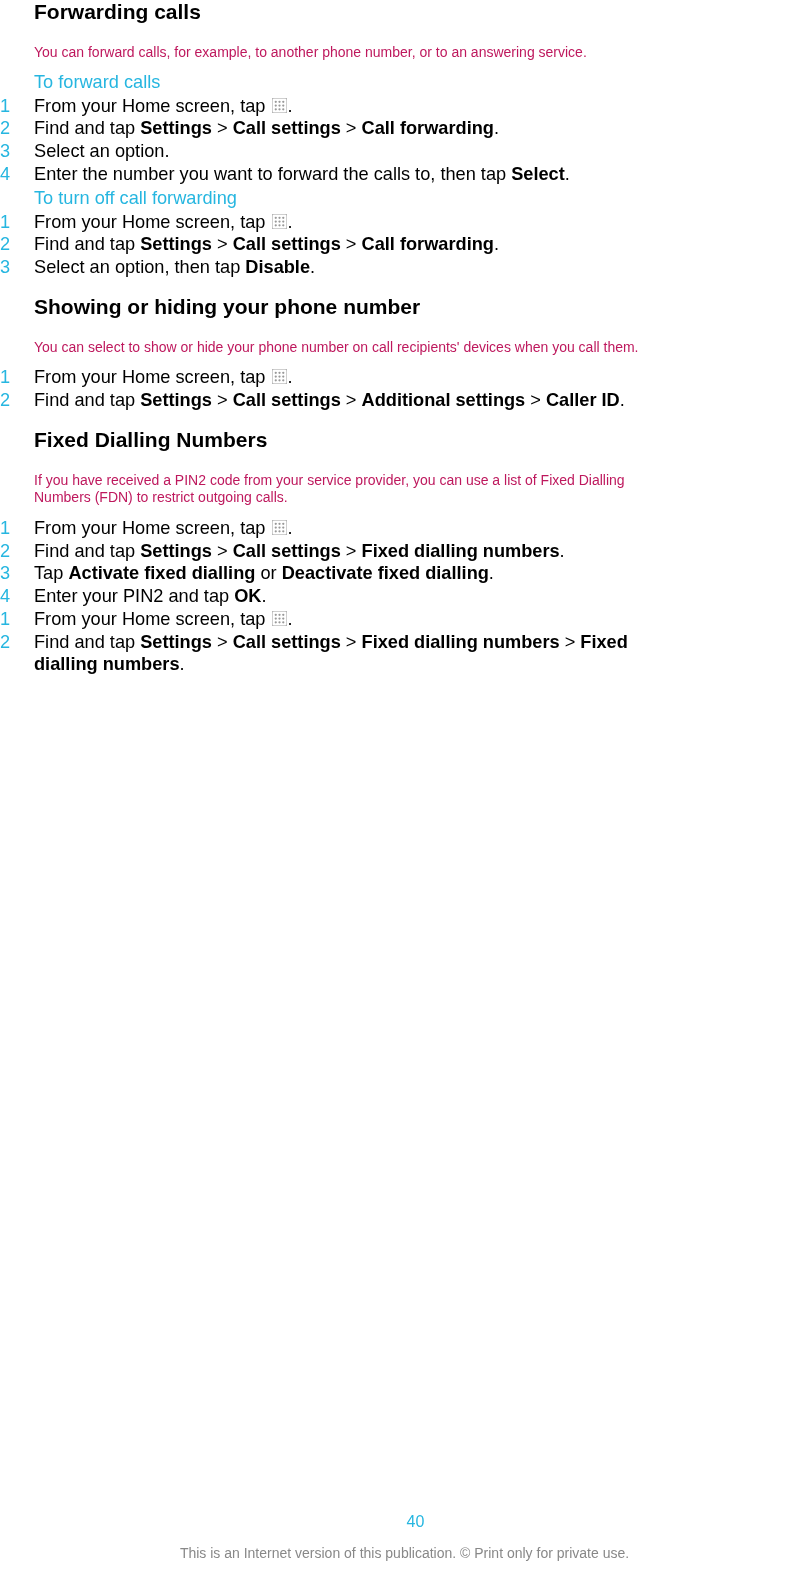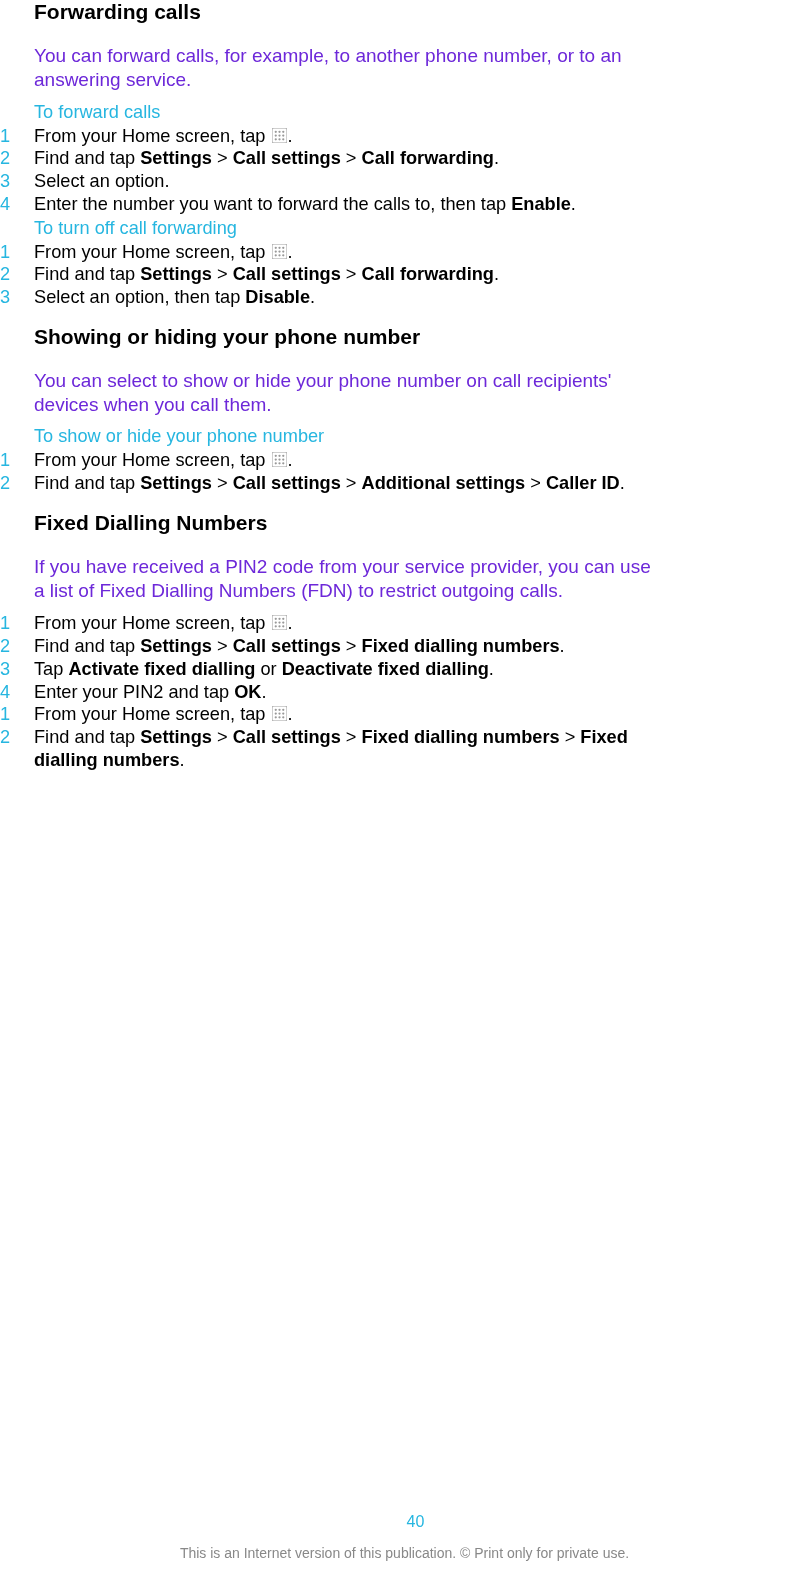--- a/index.html
+++ b/index.html
@@ -23,22 +23,22 @@
   .section-heading {
     font-size: 21px;
     font-weight: bold;
     color: #000;
     margin: 16px 0 4px 0;
   }
   .section-heading.first {
     margin-top: 0;
   }
   .body-text {
-    font-size: 19px;
-    color: #6d28d9;
+    font-size: 14px;
+    color: #be185d;
     line-height: 1.25;
     margin: 20px 0 10px 0;
   }
   .sub-heading {
     font-size: 18.2px;
     font-weight: normal;
     color: #26b6e0;
     margin: 2px 0 2px 0;
   }
   .steps {
@@ -115,21 +115,21 @@
         <div class="step">
           <div class="step-num">2</div>
           <div class="step-text">Find and tap <b>Settings</b> &gt; <b>Call settings</b> &gt; <b>Call forwarding</b>.</div>
         </div>
         <div class="step">
           <div class="step-num">3</div>
           <div class="step-text">Select an option.</div>
         </div>
         <div class="step">
           <div class="step-num">4</div>
-          <div class="step-text">Enter the number you want to forward the calls to, then tap <b>Enable</b>.</div>
+          <div class="step-text">Enter the number you want to forward the calls to, then tap <b>Select</b>.</div>
         </div>
       </div>
       <div class="sub-heading">To turn off call forwarding</div>
       <div class="steps">
         <div class="step">
           <div class="step-num">1</div>
           <div class="step-text"><span>From your Home screen, tap </span><span class="apps-icon"><svg viewBox="0 0 16 16" width="15" height="15">
                 <rect x="0" y="0" width="16" height="16" rx="2" fill="none" stroke="#999" stroke-width="1"></rect>
                 <circle cx="4" cy="4" r="1.2" fill="#999"></circle>
                 <circle cx="8" cy="4" r="1.2" fill="#999"></circle>
@@ -146,21 +146,20 @@
           <div class="step-num">2</div>
           <div class="step-text">Find and tap <b>Settings</b> &gt; <b>Call settings</b> &gt; <b>Call forwarding</b>.</div>
         </div>
         <div class="step">
           <div class="step-num">3</div>
           <div class="step-text">Select an option, then tap <b>Disable</b>.</div>
         </div>
       </div>
       <div class="section-heading">Showing or hiding your phone number</div>
       <div class="body-text">You can select to show or hide your phone number on call recipients' devices when you call them.</div>
-      <div class="sub-heading">To show or hide your phone number</div>
       <div class="steps">
         <div class="step">
           <div class="step-num">1</div>
           <div class="step-text"><span>From your Home screen, tap </span><span class="apps-icon"><svg viewBox="0 0 16 16" width="15" height="15">
                 <rect x="0" y="0" width="16" height="16" rx="2" fill="none" stroke="#999" stroke-width="1"></rect>
                 <circle cx="4" cy="4" r="1.2" fill="#999"></circle>
                 <circle cx="8" cy="4" r="1.2" fill="#999"></circle>
                 <circle cx="12" cy="4" r="1.2" fill="#999"></circle>
                 <circle cx="4" cy="8" r="1.2" fill="#999"></circle>
                 <circle cx="8" cy="8" r="1.2" fill="#999"></circle>

